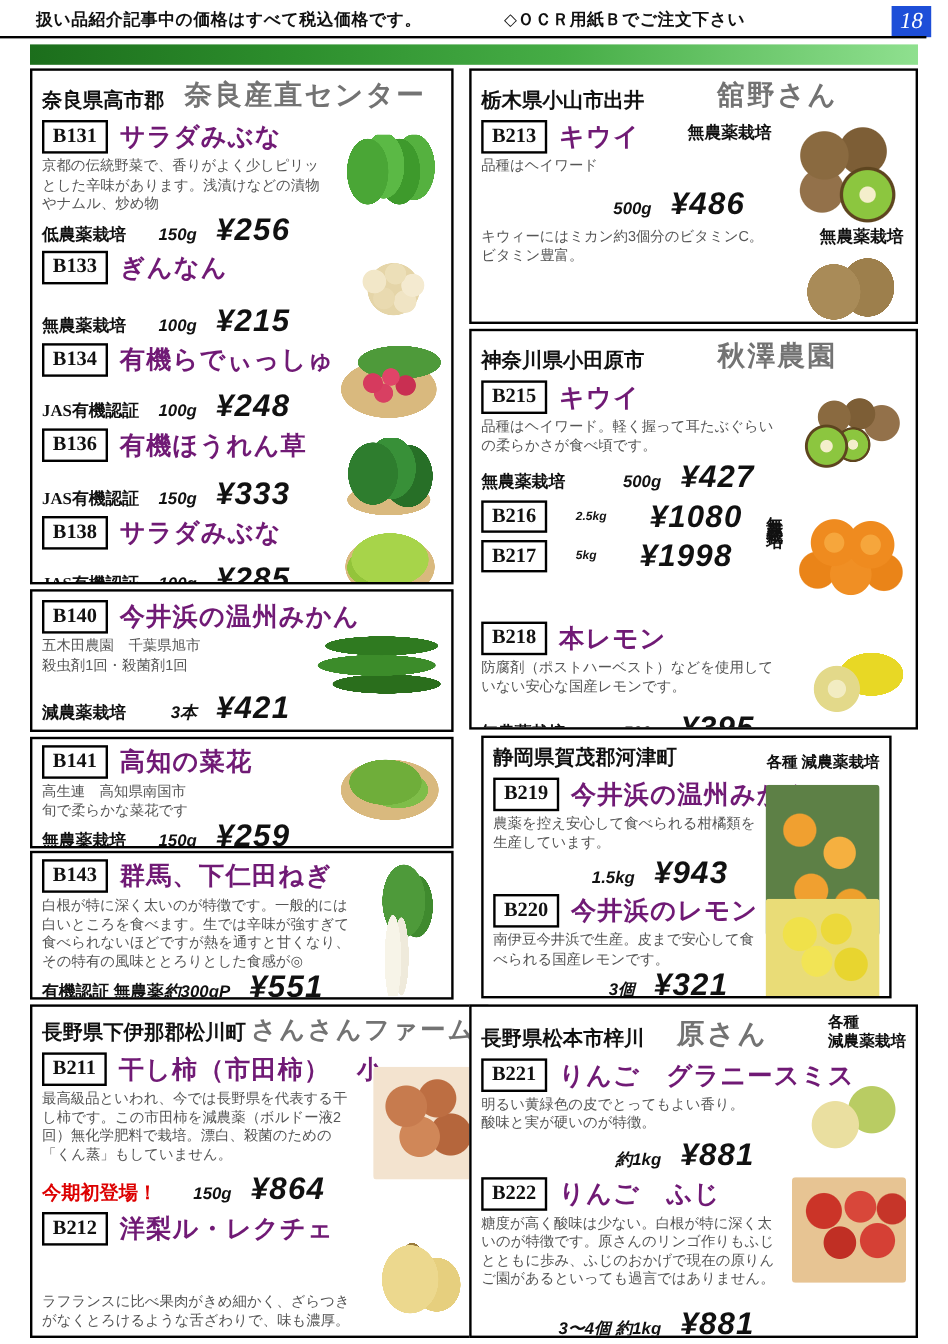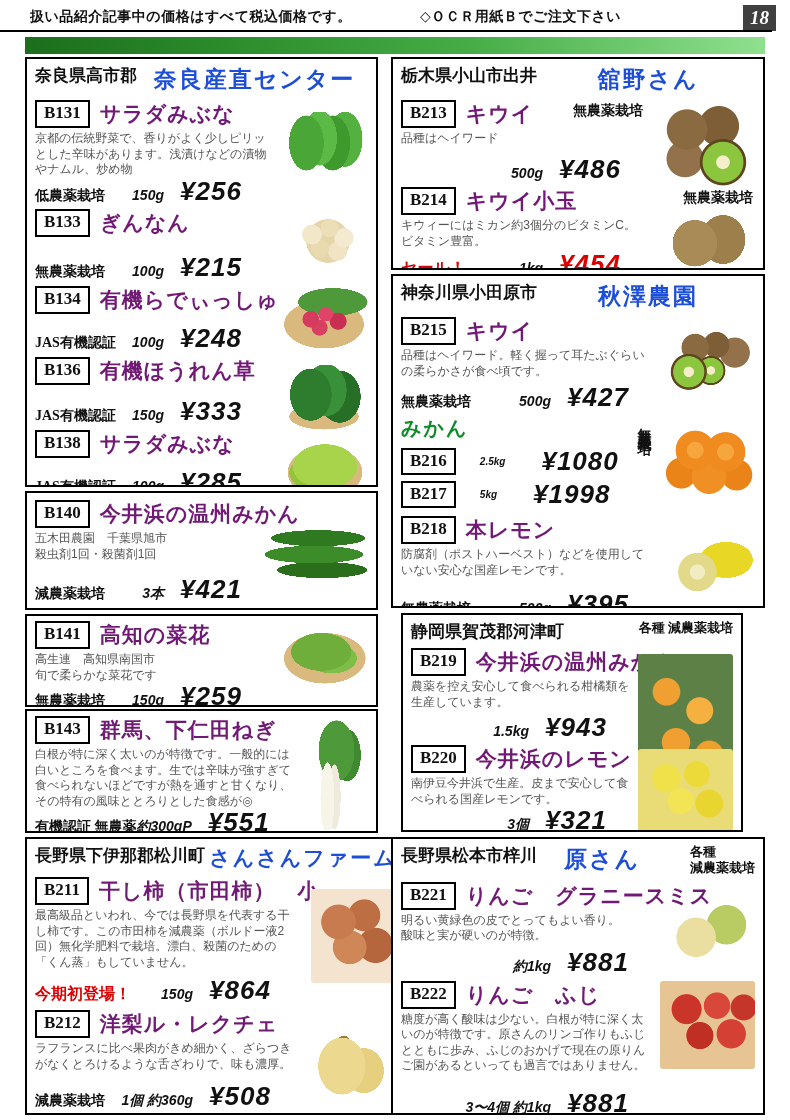--- a/index.html
+++ b/index.html
@@ -3,31 +3,31 @@
 <meta charset="utf-8">
 <style>
   html,body{margin:0;padding:0;background:#fff;}
   .page{position:relative;width:790px;height:1120px;background:#fff;overflow:hidden;
         font-family:"Liberation Sans","DejaVu Sans",sans-serif;color:#111;}
   
   .notice{position:absolute;top:8px;font-size:14px;font-weight:bold;letter-spacing:.5px;}
   .notice-left{left:30px;}
   .notice-center{left:420px;}
   .hline{position:absolute;top:30px;left:0;width:772px;height:2px;background:#000;}
-  .pagenum{position:absolute;top:5px;right:14px;width:33px;height:26px;background:#404040;
-           color:#fff;font-family:"Liberation Serif",serif;font-weight:bold;font-style:italic;
+  .pagenum{position:absolute;top:5px;right:14px;width:33px;height:26px;background:#1d4ed8;
+           color:#fff;font-family:"Liberation Serif",serif;font-weight:normal;font-style:italic;
            font-size:19px;display:flex;align-items:center;justify-content:center;}
   .greenbar{position:absolute;top:37px;left:25px;width:740px;height:17px;
             background:linear-gradient(90deg,#1c6e1c 0%,#2d8f2d 30%,#46ad46 60%,#8fe08f 100%);}
   
   .box{position:absolute;border:2px solid #000;background:#fff;box-sizing:border-box;
        padding:5px 8px;overflow:hidden;}
-  .bhead{display:flex;align-items:flex-start;gap:4px;}
+  .bhead{display:flex;align-items:flex-end;gap:4px;}
   .loc{font-family:"Liberation Serif",serif;font-weight:bold;font-size:17px;white-space:nowrap;}
-  .producer{color:#1d4ed8;font-weight:bold;font-size:23px;letter-spacing:2px;margin:0 auto;white-space:nowrap;}
+  .producer{color:#737373;font-weight:bold;font-size:23px;letter-spacing:2px;margin:0 auto;white-space:nowrap;}
   .corner{margin-left:auto;font-family:"Liberation Serif",serif;font-weight:bold;font-size:13px;
           white-space:pre-line;text-align:left;line-height:1.25;}
   
   .entry{position:relative;display:flex;flex-direction:column;margin-top:5px;padding-right:100px;}
   .ehead{display:flex;gap:10px;white-space:nowrap;}
   .code{border:2px solid #000;font-family:"Liberation Serif",serif;font-weight:bold;
         font-size:17px;padding:0 7px;line-height:1.35;background:#fff;}
   .title{color:#701a75;font-weight:bold;font-size:21px;letter-spacing:1px;}
   .ecorner{position:absolute;font-family:"Liberation Serif",serif;font-weight:bold;font-size:14px;}
   .desc{font-size:12px;color:#555;margin:3px 0 0;line-height:1.3;white-space:pre-line;}
@@ -281,21 +281,21 @@
           <span class="code">B211</span>
           <span class="title">干し柿（市田柿）　小</span>
         </div>
       <p class="desc">最高級品といわれ、今では長野県を代表する干し柿です。この市田柿を減農薬（ボルドー液2回）無化学肥料で栽培。漂白、殺菌のための「くん蒸」もしていません。</p>
       <div class="prow">
           <span class="flag">今期初登場！</span>
           <span class="unit">150g</span>
           <span class="price">¥864</span>
         </div>
     </div>
-    <div class="entry" style="height:100px;">
+    <div class="entry" style="height:100px;gap:36px;">
       <div class="ph ph-pear"></div>
       <div class="ehead">
           <span class="code">B212</span>
           <span class="title">洋梨ル・レクチェ</span>
         </div>
       <p class="desc">ラフランスに比べ果肉がきめ細かく、ざらつきがなくとろけるような舌ざわりで、味も濃厚。</p>
       <div class="prow">
           <span class="cert">減農薬栽培</span>
           <span class="unit">1個 約360g</span>
           <span class="price">¥508</span>
@@ -317,31 +317,22 @@
         </div>
       <p class="desc">品種はヘイワード</p>
       <div class="prow">
           <span class="unit">500g</span>
           <span class="price">¥486</span>
         </div>
     </div>
     <div class="entry" style="height:92px;padding-right:108px;">
       <div class="ph ph-kiwi-b"></div>
       <span class="ecorner" style="right:2px;top:2px;">無農薬栽培</span>
-      <div class="ehead">
-          <span class="code">B214</span>
-          <span class="title">キウイ小玉</span>
-        </div>
       <p class="desc">キウィーにはミカン約3個分のビタミンC。
 ビタミン豊富。</p>
-      <div class="prow">
-          <span class="flag">セール！</span>
-          <span class="unit">1kg</span>
-          <span class="price price-red">¥454</span>
-        </div>
     </div>
   </div>
 
   <div class="box" style="left:391px;top:274px;width:374px;height:334px;">
     <div class="bhead">
       <span class="loc">神奈川県小田原市</span>
       <span class="producer">秋澤農園</span>
     </div>
     <div class="entry" style="height:94px;">
       <div class="ph ph-kiwi-c"></div>
@@ -350,21 +341,20 @@
           <span class="title">キウイ</span>
         </div>
       <p class="desc">品種はヘイワード。軽く握って耳たぶぐらいの柔らかさが食べ頃です。</p>
       <div class="prow">
           <span class="cert">無農薬栽培</span>
           <span class="unit">500g</span>
           <span class="price">¥427</span>
         </div>
     </div>
     <div class="mikan">
-      <div class="mtitle">みかん</div>
       <div class="mrow">
           <span class="code">B216</span>
           <span class="unit">2.5kg</span>
           <span class="price">¥1080</span>
         </div>
       <div class="mrow">
           <span class="code">B217</span>
           <span class="unit">5kg</span>
           <span class="price">¥1998</span>
         </div>

